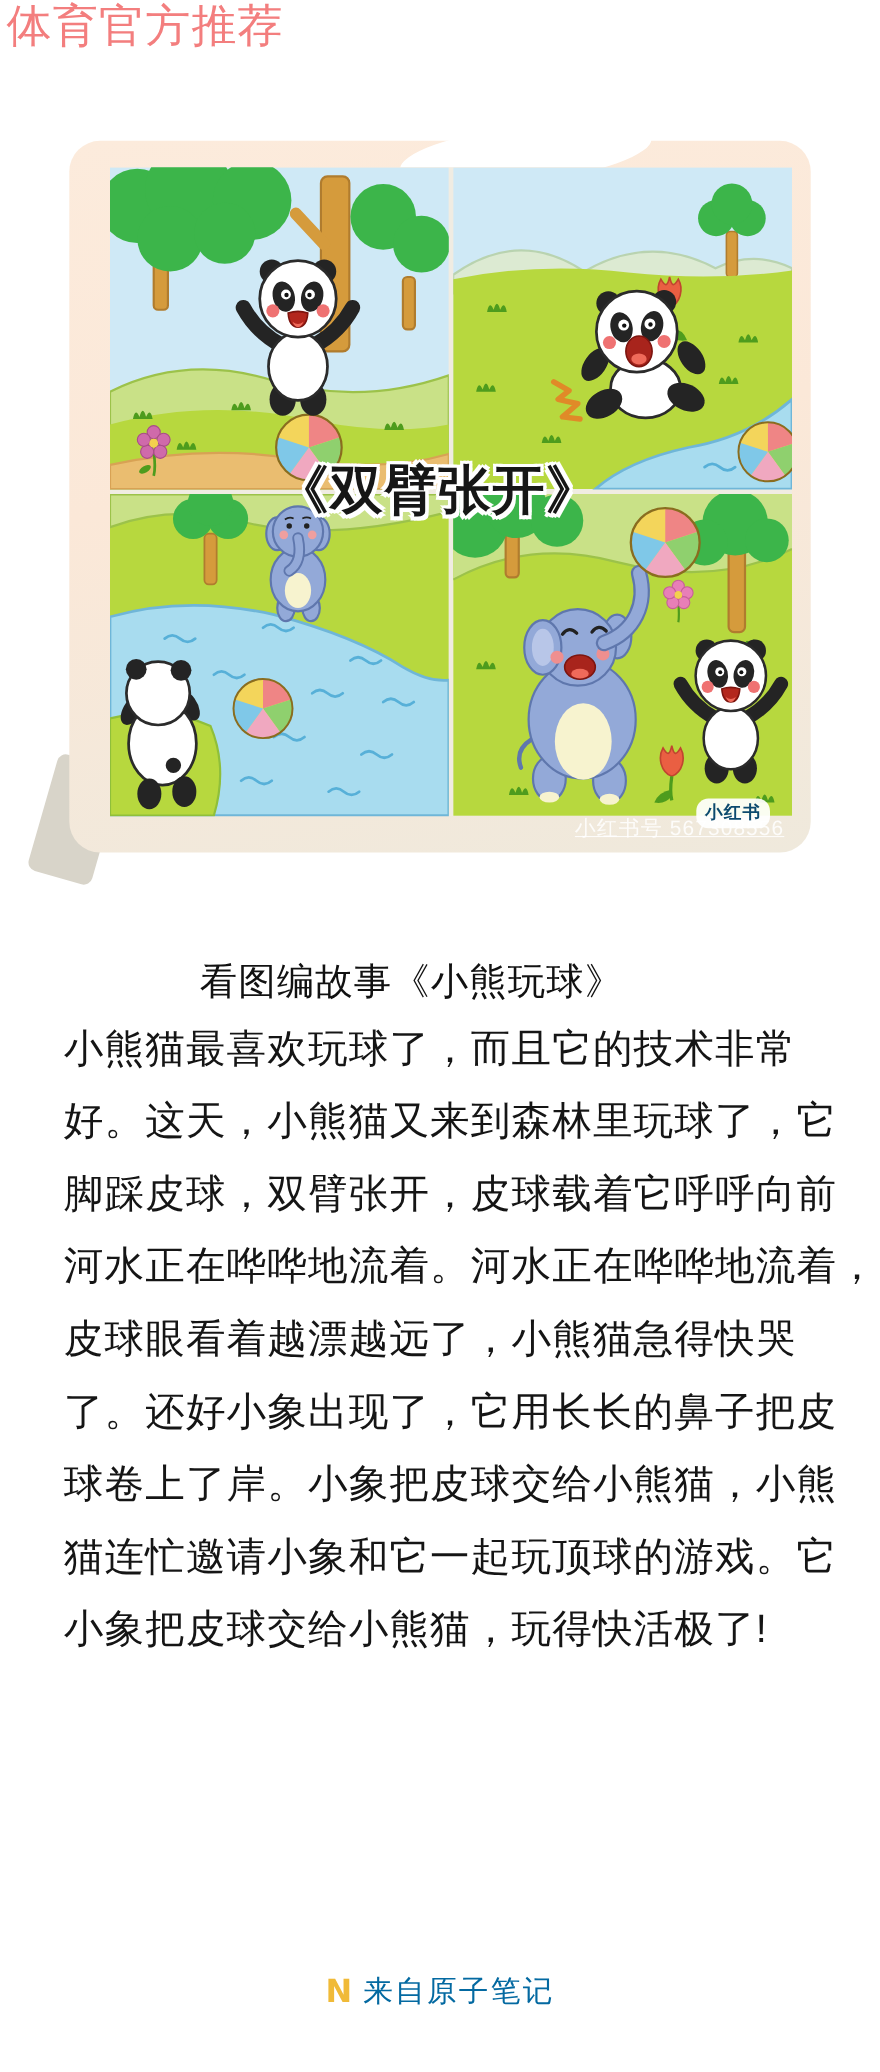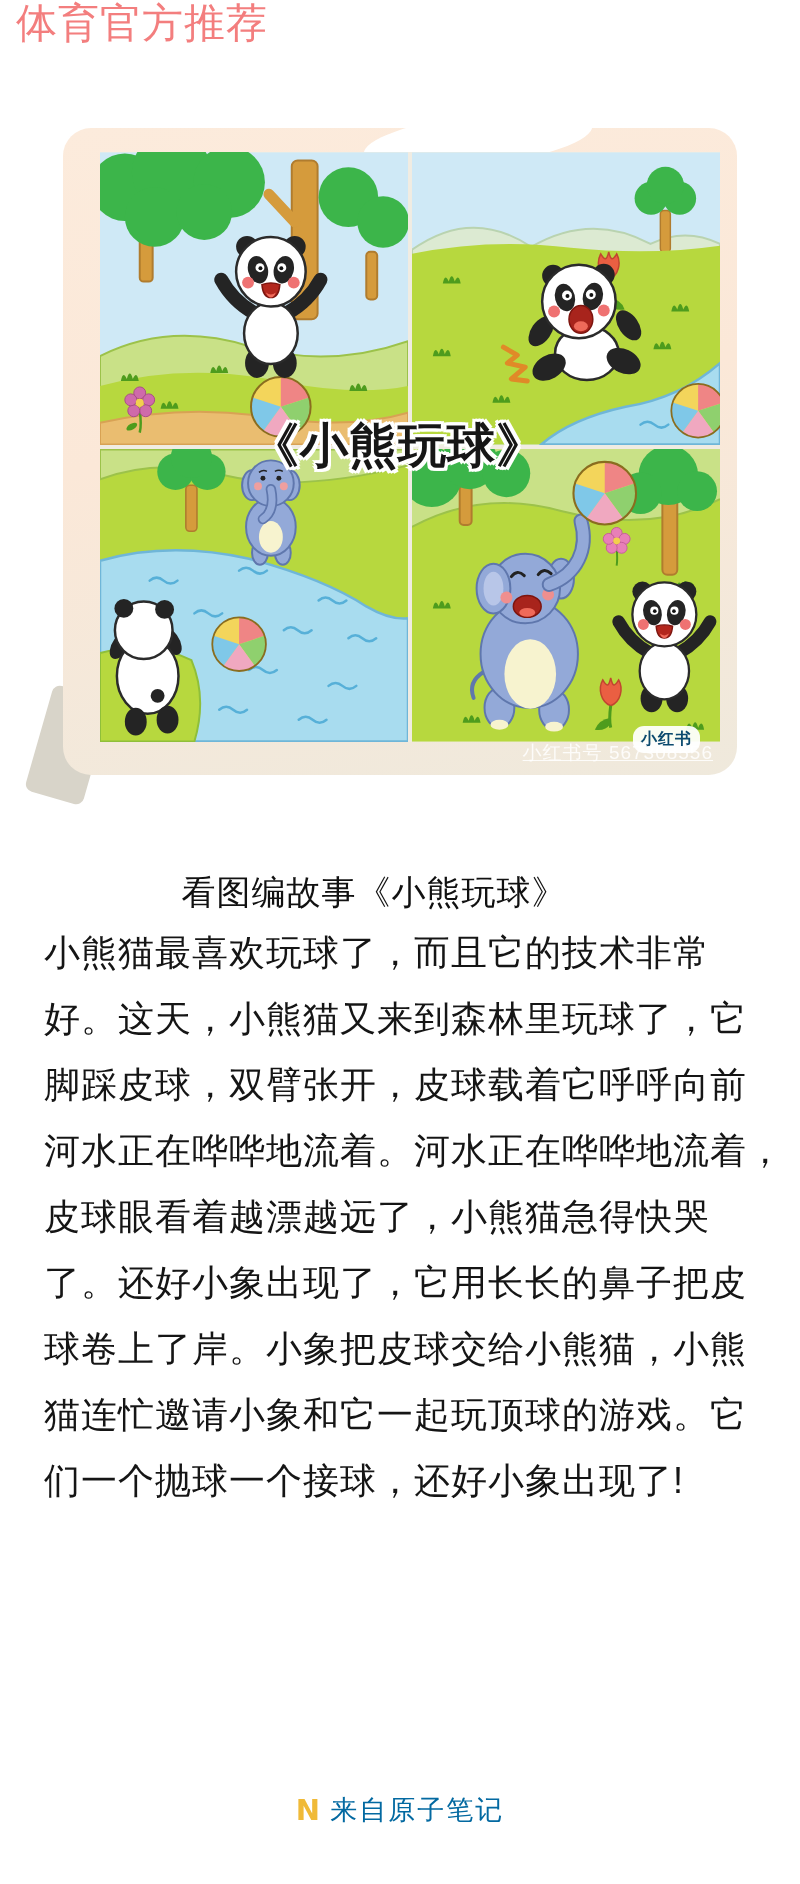--- a/index.html
+++ b/index.html
@@ -1,19 +1,19 @@
 <!DOCTYPE html>
 <html><head>
 <meta charset="utf-8">
 <style>
   html,body{margin:0;padding:0;background:#ffffff;}
   .page{position:relative;width:800px;height:1884px;background:#ffffff;overflow:hidden;
         font-family:"Liberation Sans","DejaVu Sans",sans-serif;}
   
-  .header-title{position:absolute;left:16px;top:0px;font-family:"Liberation Serif","DejaVu Serif",serif;
+  .header-title{position:absolute;left:6px;top:0px;font-family:"Liberation Serif","DejaVu Serif",serif;
         font-size:41px;line-height:46px;color:#f37e7e;letter-spacing:1px;white-space:nowrap;}
   
   .card-shadow{position:absolute;left:38px;top:690px;width:60px;height:110px;background:#d8d4c9;
         transform:rotate(16deg);border-radius:8px;}
   .card{position:absolute;left:63px;top:128px;width:674px;height:647px;border-radius:28px;
         background:linear-gradient(170deg,#fcebdc 0%,#fbe8d8 45%,#efe9dc 100%);}
   .card-swirl{position:absolute;top:-14px;left:300px;width:230px;height:52px;background:#ffffff;
         border-radius:50%;transform:rotate(-7deg);}
   .comic{position:absolute;left:37px;top:24px;width:620px;height:590px;background:#f0ece2;}
   .comic svg{position:absolute;display:block;}
@@ -22,21 +22,21 @@
         font-size:48px;font-weight:900;color:#161616;letter-spacing:1px;white-space:nowrap;
         text-shadow:-3px -3px 0 #fff,3px -3px 0 #fff,-3px 3px 0 #fff,3px 3px 0 #fff,
                     0 -3px 0 #fff,0 3px 0 #fff,-3px 0 0 #fff,3px 0 0 #fff;z-index:5;}
   .xhs-badge{position:absolute;right:20px;top:574px;background:rgba(255,255,255,0.93);color:#0c4a6e;
         font-size:16px;font-weight:bold;padding:3px 8px;border-radius:11px;z-index:6;letter-spacing:1px;}
   .watermark-id{position:absolute;right:24px;top:612px;font-size:19px;color:rgba(255,255,255,0.85);
         letter-spacing:1px;z-index:6;text-decoration:underline;}
   
   .story-title{position:absolute;left:0;width:800px;top:870px;text-align:center;transform:translateX(-26px);
         font-size:34px;color:#111;letter-spacing:1px;}
-  .story-body{position:absolute;left:44px;top:920px;width:706px;}
+  .story-body{position:absolute;left:58px;top:920px;width:706px;}
   .story-line{font-size:36px;line-height:66px;color:#151515;letter-spacing:1px;white-space:nowrap;}
   
   .footer{position:absolute;left:0;top:1788px;width:800px;height:44px;display:flex;
         align-items:center;justify-content:center;gap:10px;}
   .n-icon{font-size:29px;font-weight:bold;color:#f0ba38;font-family:"DejaVu Sans",sans-serif;}
   .footer-text{font-size:27px;color:#0369a1;letter-spacing:2px;}
 </style>
 </head>
 <body>
 
@@ -272,38 +272,38 @@
           <circle cx="-8" cy="-2" r="5.5" fill="#e87fb7" stroke="#c75f9a"></circle>
             <circle r="3.5" fill="#f3cf4e"></circle>
         </g>
         <g transform="translate(200,258)">
           <path d="M0,0 C-10,-4 -13,-17 -8,-26 C-4,-19 -2,-19 0,-28 C2,-19 4,-19 8,-26 C13,-17 10,-4 0,0 Z" fill="#ea5f42" stroke="#c14530" stroke-width="1.5"></path>
           <path d="M0,0 q-2,14 0,22" stroke="#4e9c1d" stroke-width="3" fill="none"></path>
           <path d="M0,12 q-12,2 -16,12 q10,2 16,-6 Z" fill="#4e9c1d"></path>
         </g>
       </svg>
 
-      <div class="comic-title">《小熊玩球》</div>
+      <div class="comic-title">《双臂张开》</div>
       <div class="xhs-badge">小红书</div>
     </div>
 
     <div class="watermark-id">小红书号 567308556</div>
   </div>
 
   <div class="story-title">看图编故事《小熊玩球》</div>
   <div class="story-body">
       <div class="story-line">小熊猫最喜欢玩球了，而且它的技术非常</div>
       <div class="story-line">好。这天，小熊猫又来到森林里玩球了，它</div>
       <div class="story-line">脚踩皮球，双臂张开，皮球载着它呼呼向前</div>
       <div class="story-line">河水正在哗哗地流着。河水正在哗哗地流着，</div>
       <div class="story-line">皮球眼看着越漂越远了，小熊猫急得快哭</div>
       <div class="story-line">了。还好小象出现了，它用长长的鼻子把皮</div>
       <div class="story-line">球卷上了岸。小象把皮球交给小熊猫，小熊</div>
       <div class="story-line">猫连忙邀请小象和它一起玩顶球的游戏。它</div>
-      <div class="story-line">们一个抛球一个接球，还好小象出现了!</div>
+      <div class="story-line">小象把皮球交给小熊猫，玩得快活极了!</div>
     </div>
 
   <div class="footer">
     <span class="n-icon">N</span>
     <span class="footer-text">来自原子笔记</span>
   </div>
 
 </div>
 
 </body></html>

